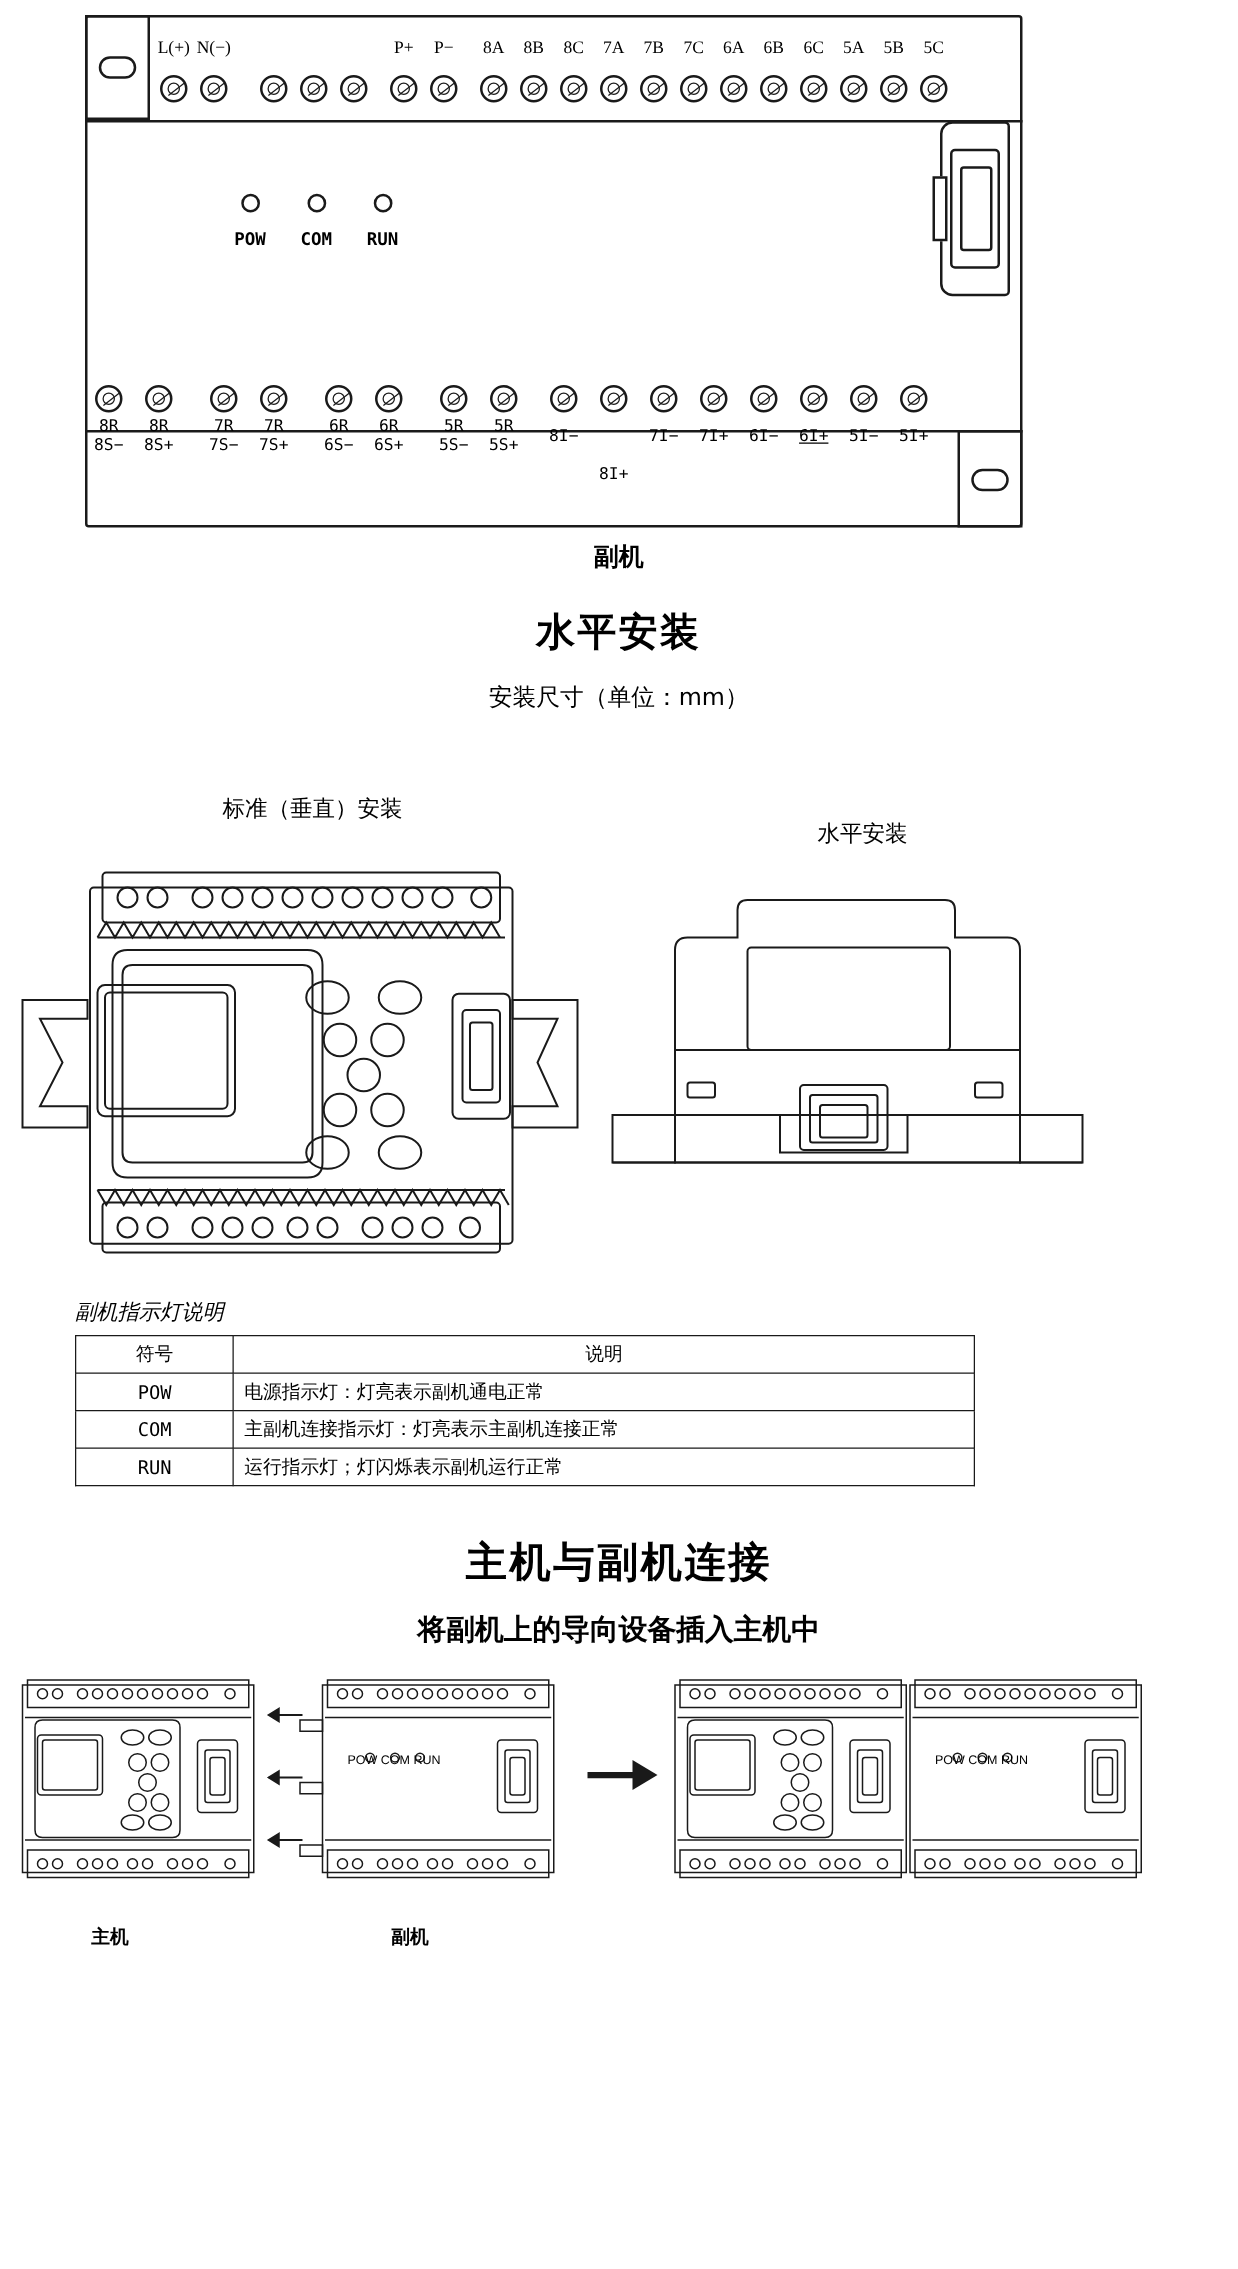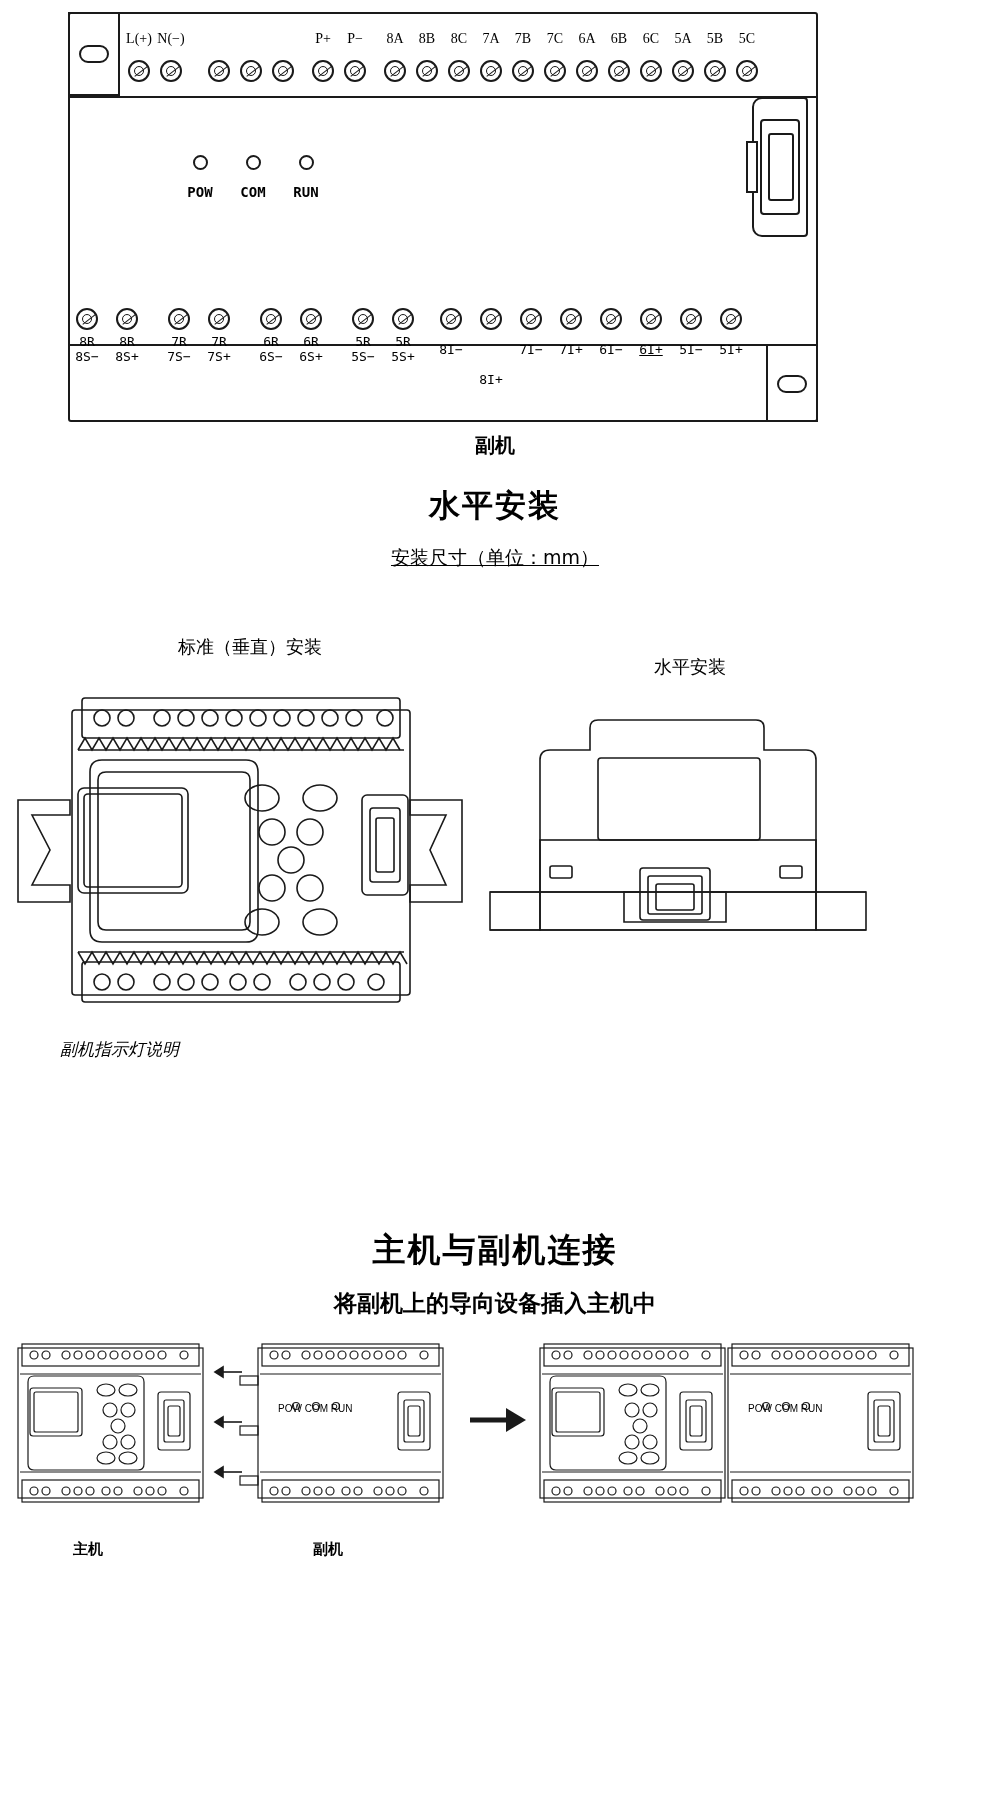--- a/index.html
+++ b/index.html
@@ -155,21 +155,21 @@
         <div class="blabel2" style="left: 517px; top: 330px;">6I−</div>
         <div class="blabel2" style="left: 557px; top: 330px; text-decoration: underline;">6I+</div>
         <div class="blabel2" style="left: 597px; top: 330px;">5I−</div>
         <div class="blabel2" style="left: 637px; top: 330px;">5I+</div>
       </div>
   </div>
 
   <div class="caption cn" style="top:432px;font-size:20px;font-weight:bold;">副机</div>
 
   <h2 class="title cn" style="top:485px;">水平安装</h2>
-  <div class="sub cn" style="top:545px;text-decoration:underline;">安装尺寸（单位：mm）</div>
+  <div class="sub cn" style="top:545px;">安装尺寸（单位：mm）</div>
 
   <div class="mount-label cn" style="left:110px;top:635px;width:280px;">标准（垂直）安装</div>
   <div class="mount-label cn" style="left:590px;top:655px;width:200px;">水平安装</div>
 
   <svg style="position:absolute;left:10px;top:690px;" width="470" height="330" viewBox="0 0 470 330">
     <g fill="none" stroke="#1a1a1a" stroke-width="1.6">
 
       <path d="M8 110 L60 110 L60 125 L22 125 L40 160 L22 195 L60 195 L60 212 L8 212 Z"></path>
 
       <path d="M400 110 L452 110 L452 212 L400 212 L400 195 L436 195 L420 160 L436 125 L400 125 Z"></path>
@@ -244,20 +244,40 @@
       <rect x="70" y="166" width="22" height="12" rx="2"></rect>
       <rect x="300" y="166" width="22" height="12" rx="2"></rect>
       <rect x="160" y="168" width="70" height="52" rx="3"></rect>
       <rect x="168" y="176" width="54" height="38" rx="2"></rect>
       <rect x="176" y="184" width="38" height="26" rx="2"></rect>
       <path d="M160 192 L144 192 L144 222 L246 222 L246 192 L230 192"></path>
     </g>
   </svg>
 
   <div class="tblcap cn" style="left:60px;top:1038px;font-style:italic;">副机指示灯说明</div>
+  <table class="tbl" style="left:60px;top:1068px;width:720px;">
+    <tbody>
+        <tr>
+      <td class="sym hdr cn">符号</td>
+      <td class="desc hdr cn" style="text-align:center;">说明</td>
+    </tr>
+    <tr>
+      <td class="sym">POW</td>
+      <td class="desc cn">电源指示灯：灯亮表示副机通电正常</td>
+    </tr>
+    <tr>
+      <td class="sym">COM</td>
+      <td class="desc cn">主副机连接指示灯：灯亮表示主副机连接正常</td>
+    </tr>
+    <tr>
+      <td class="sym">RUN</td>
+      <td class="desc cn">运行指示灯；灯闪烁表示副机运行正常</td>
+    </tr>
+  </tbody>
+    </table>
 
   <h2 class="title cn" style="top:1228px;font-size:33px;">主机与副机连接</h2>
   <div class="sub cn" style="top:1288px;font-size:23px;font-weight:bold;">将副机上的导向设备插入主机中</div>
 
   <svg style="position:absolute;left:10px;top:1340px;" width="970" height="180" viewBox="0 0 970 180">
     <g fill="none" stroke="#1a1a1a" stroke-width="1.2">
 
       <g transform="translate(8,8)">
         <rect x="0" y="0" width="185" height="150"></rect>
         <rect x="4" y="-4" width="177" height="22"></rect>

